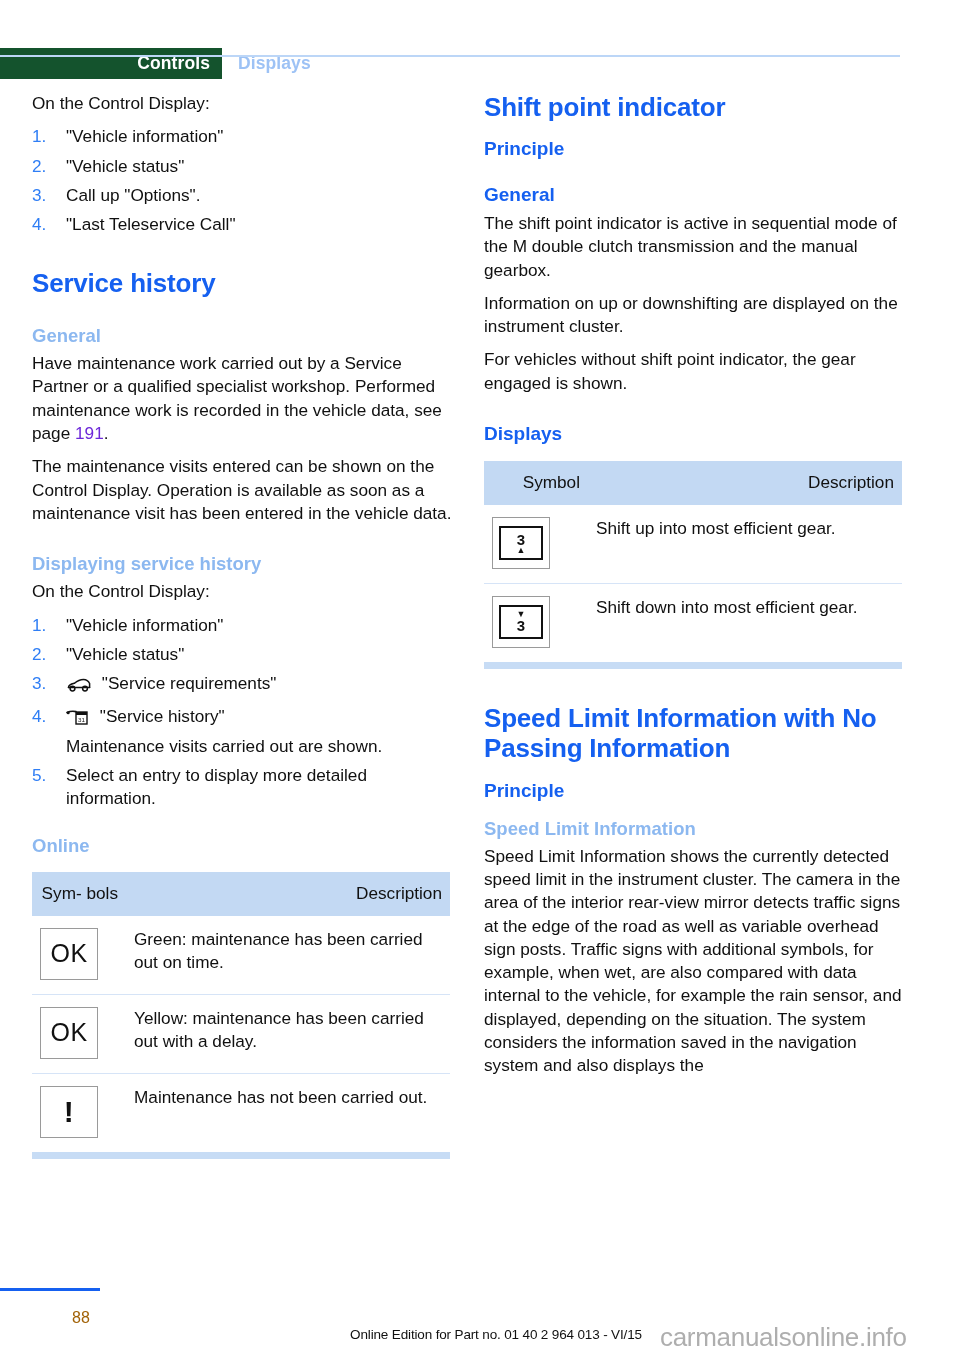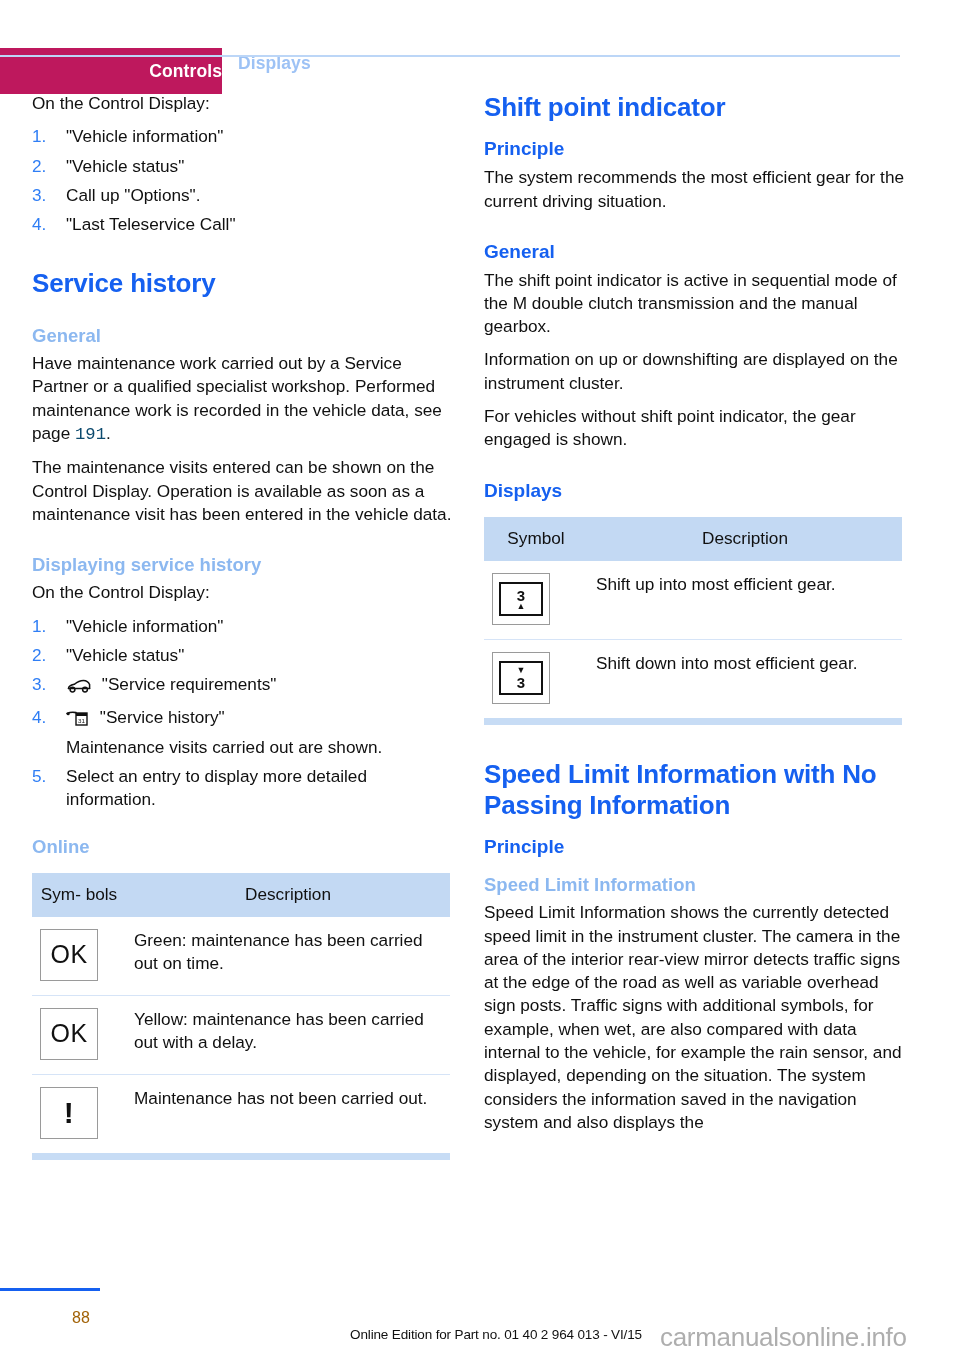--- a/index.html
+++ b/index.html
@@ -9,25 +9,25 @@
     font-family:"Liberation Sans","DejaVu Sans",sans-serif;
     -webkit-font-smoothing:antialiased;
     position:relative;
     overflow:hidden;
   }
 
   
   .page-header{position:absolute;left:0;top:24px;width:960px;height:32px;}
   .header-rule{position:absolute;left:0;top:55px;width:900px;height:2px;background:#bcd6f7;}
   .tab-active{
-    position:absolute;left:0;top:24px;width:222px;height:46px;
-    background:#be185d;
+    position:absolute;left:0;top:24px;width:222px;height:31px;
+    background:#14532d;
     color:#ffffff;font-weight:bold;font-size:17.5px;
     display:flex;align-items:center;justify-content:flex-end;
-    box-sizing:border-box;letter-spacing:.1px;
+    padding-right:12px;box-sizing:border-box;letter-spacing:.1px;
   }
   .tab-inactive{
     position:absolute;left:238px;top:24px;height:31px;
     color:#9dc2f5;font-weight:bold;font-size:17.5px;
     display:flex;align-items:center;letter-spacing:.1px;
   }
 
   
   .col{position:absolute;top:92px;width:420px;}
   .col-left{left:32px;}
@@ -44,21 +44,21 @@
   }
   h3.subsub{
     color:#8cb8f0;font-size:18.5px;font-weight:bold;
     margin:0 0 5px 0;line-height:1.2;
   }
   p.body{
     color:#101010;font-size:17.2px;line-height:1.355;
     margin:0 0 10px 0;
   }
   p.body.tight{margin-bottom:0;}
-  .pageref{color:#0c4a6e;font-family:Liberation Mono, monospace;}
+  .pageref{color:#6d28d9;}
 
   .gap-s{height:10px;}
   .gap-m{height:18px;}
   .gap-l{height:26px;}
   .gap-xl{height:34px;}
 
   
   ol.steps{margin:0;padding:0;list-style:none;}
   ol.steps li{
     position:relative;
@@ -72,21 +72,21 @@
   }
   ol.steps li .sub-line{display:block;margin-top:4px;}
   .inline-ico{display:inline-block;vertical-align:-3px;margin-right:5px;}
 
   
   table.symtable{
     border-collapse:collapse;width:418px;table-layout:fixed;margin:0;
   }
   table.symtable thead th{
     background:#c3d9f3;color:#111;font-weight:normal;
-    font-size:17.2px;text-align:center;vertical-align:top;
+    font-size:17.2px;text-align:right;vertical-align:top;
     padding:10px 8px 12px 8px;line-height:1.28;
   }
   table.symtable tbody td{
     border-top:1px solid #d6e4f7;
     padding:12px 8px 14px 8px;
     font-size:17.2px;line-height:1.35;color:#101010;
     vertical-align:top;
   }
   table.symtable tbody tr:first-child td{border-top:none;}
   td.symcell{padding-left:6px;padding-right:6px;}
@@ -247,21 +247,20 @@
   </table>
   <div class="table-endbar"></div>
 
 </div>
 
 <div class="col col-right">
 
   <h1 class="sec">Shift point indicator</h1>
 
   <h2 class="sub">Principle</h2>
-  <p class="body">The system recommends the most efficient gear for the current driving situation.</p>
 
   <div class="gap-m"></div>
   <h2 class="sub">General</h2>
   <p class="body">The shift point indicator is active in sequential mode of the M double clutch transmission and the manual gearbox.</p>
   <p class="body">Information on up or downshifting are displayed on the instrument cluster.</p>
   <p class="body">For vehicles without shift point indicator, the gear engaged is shown.</p>
 
   <div class="gap-m"></div>
   <h2 class="sub">Displays</h2>
   <div class="gap-s"></div>

